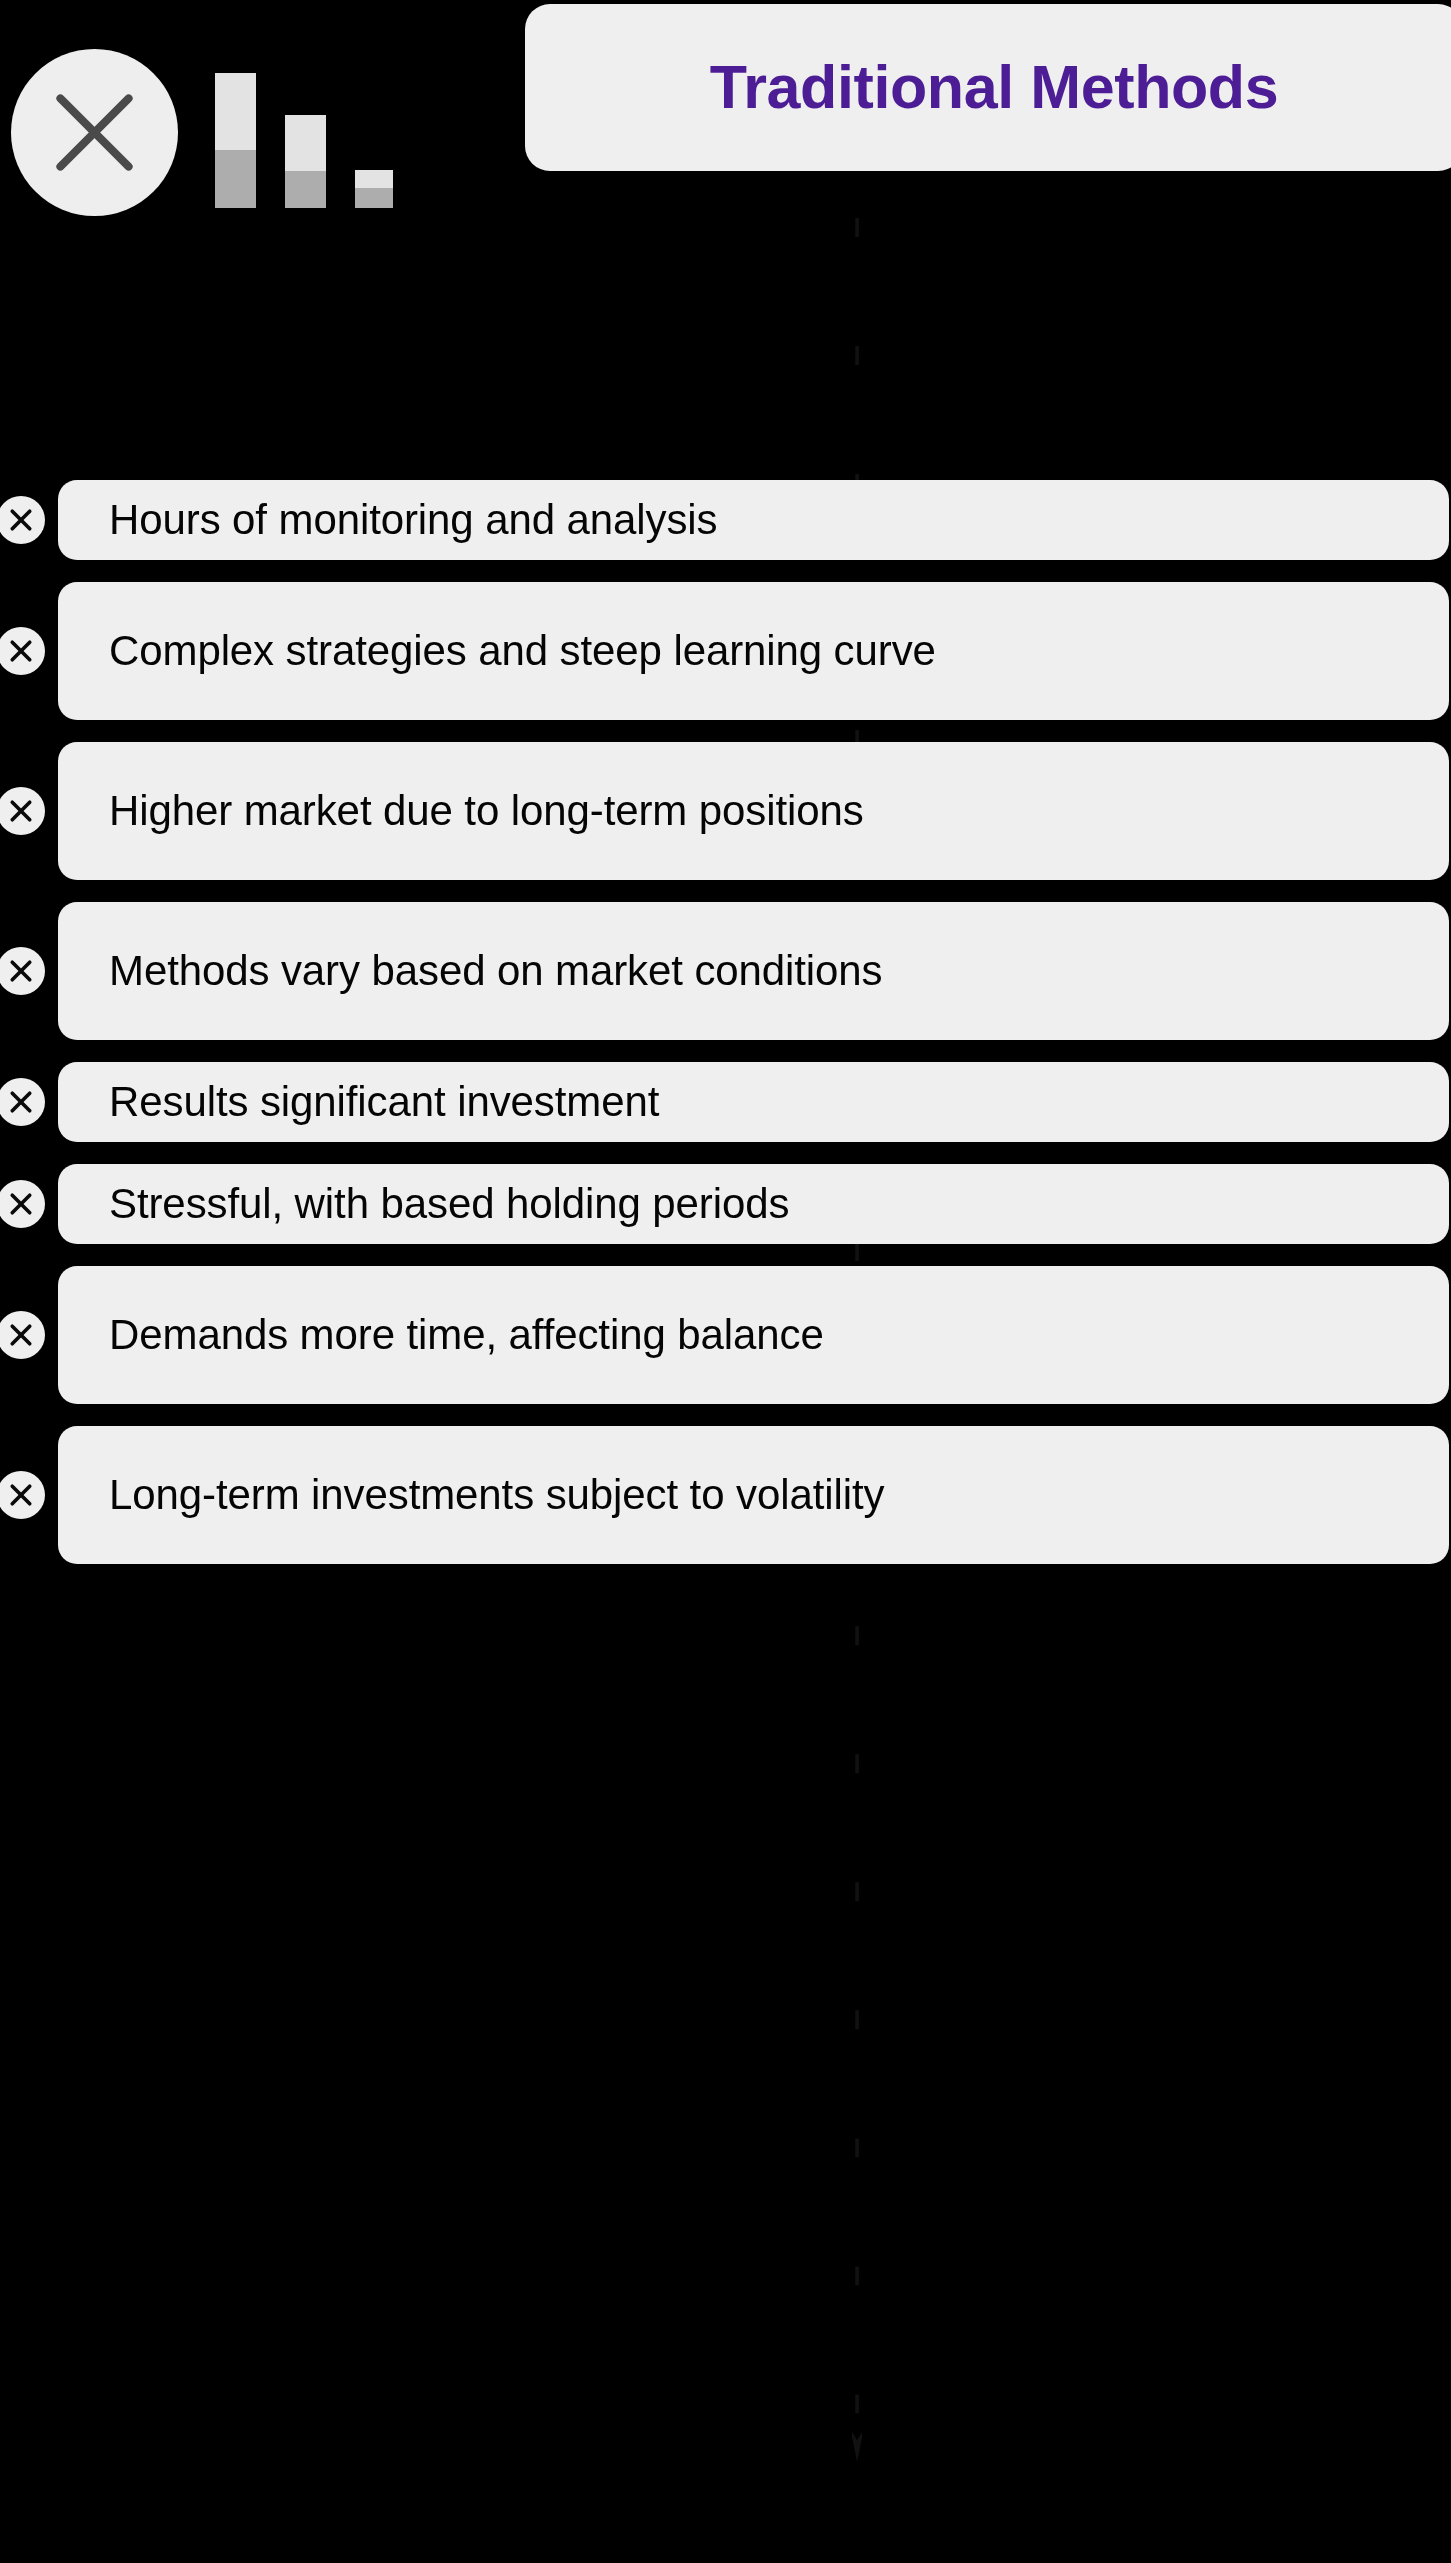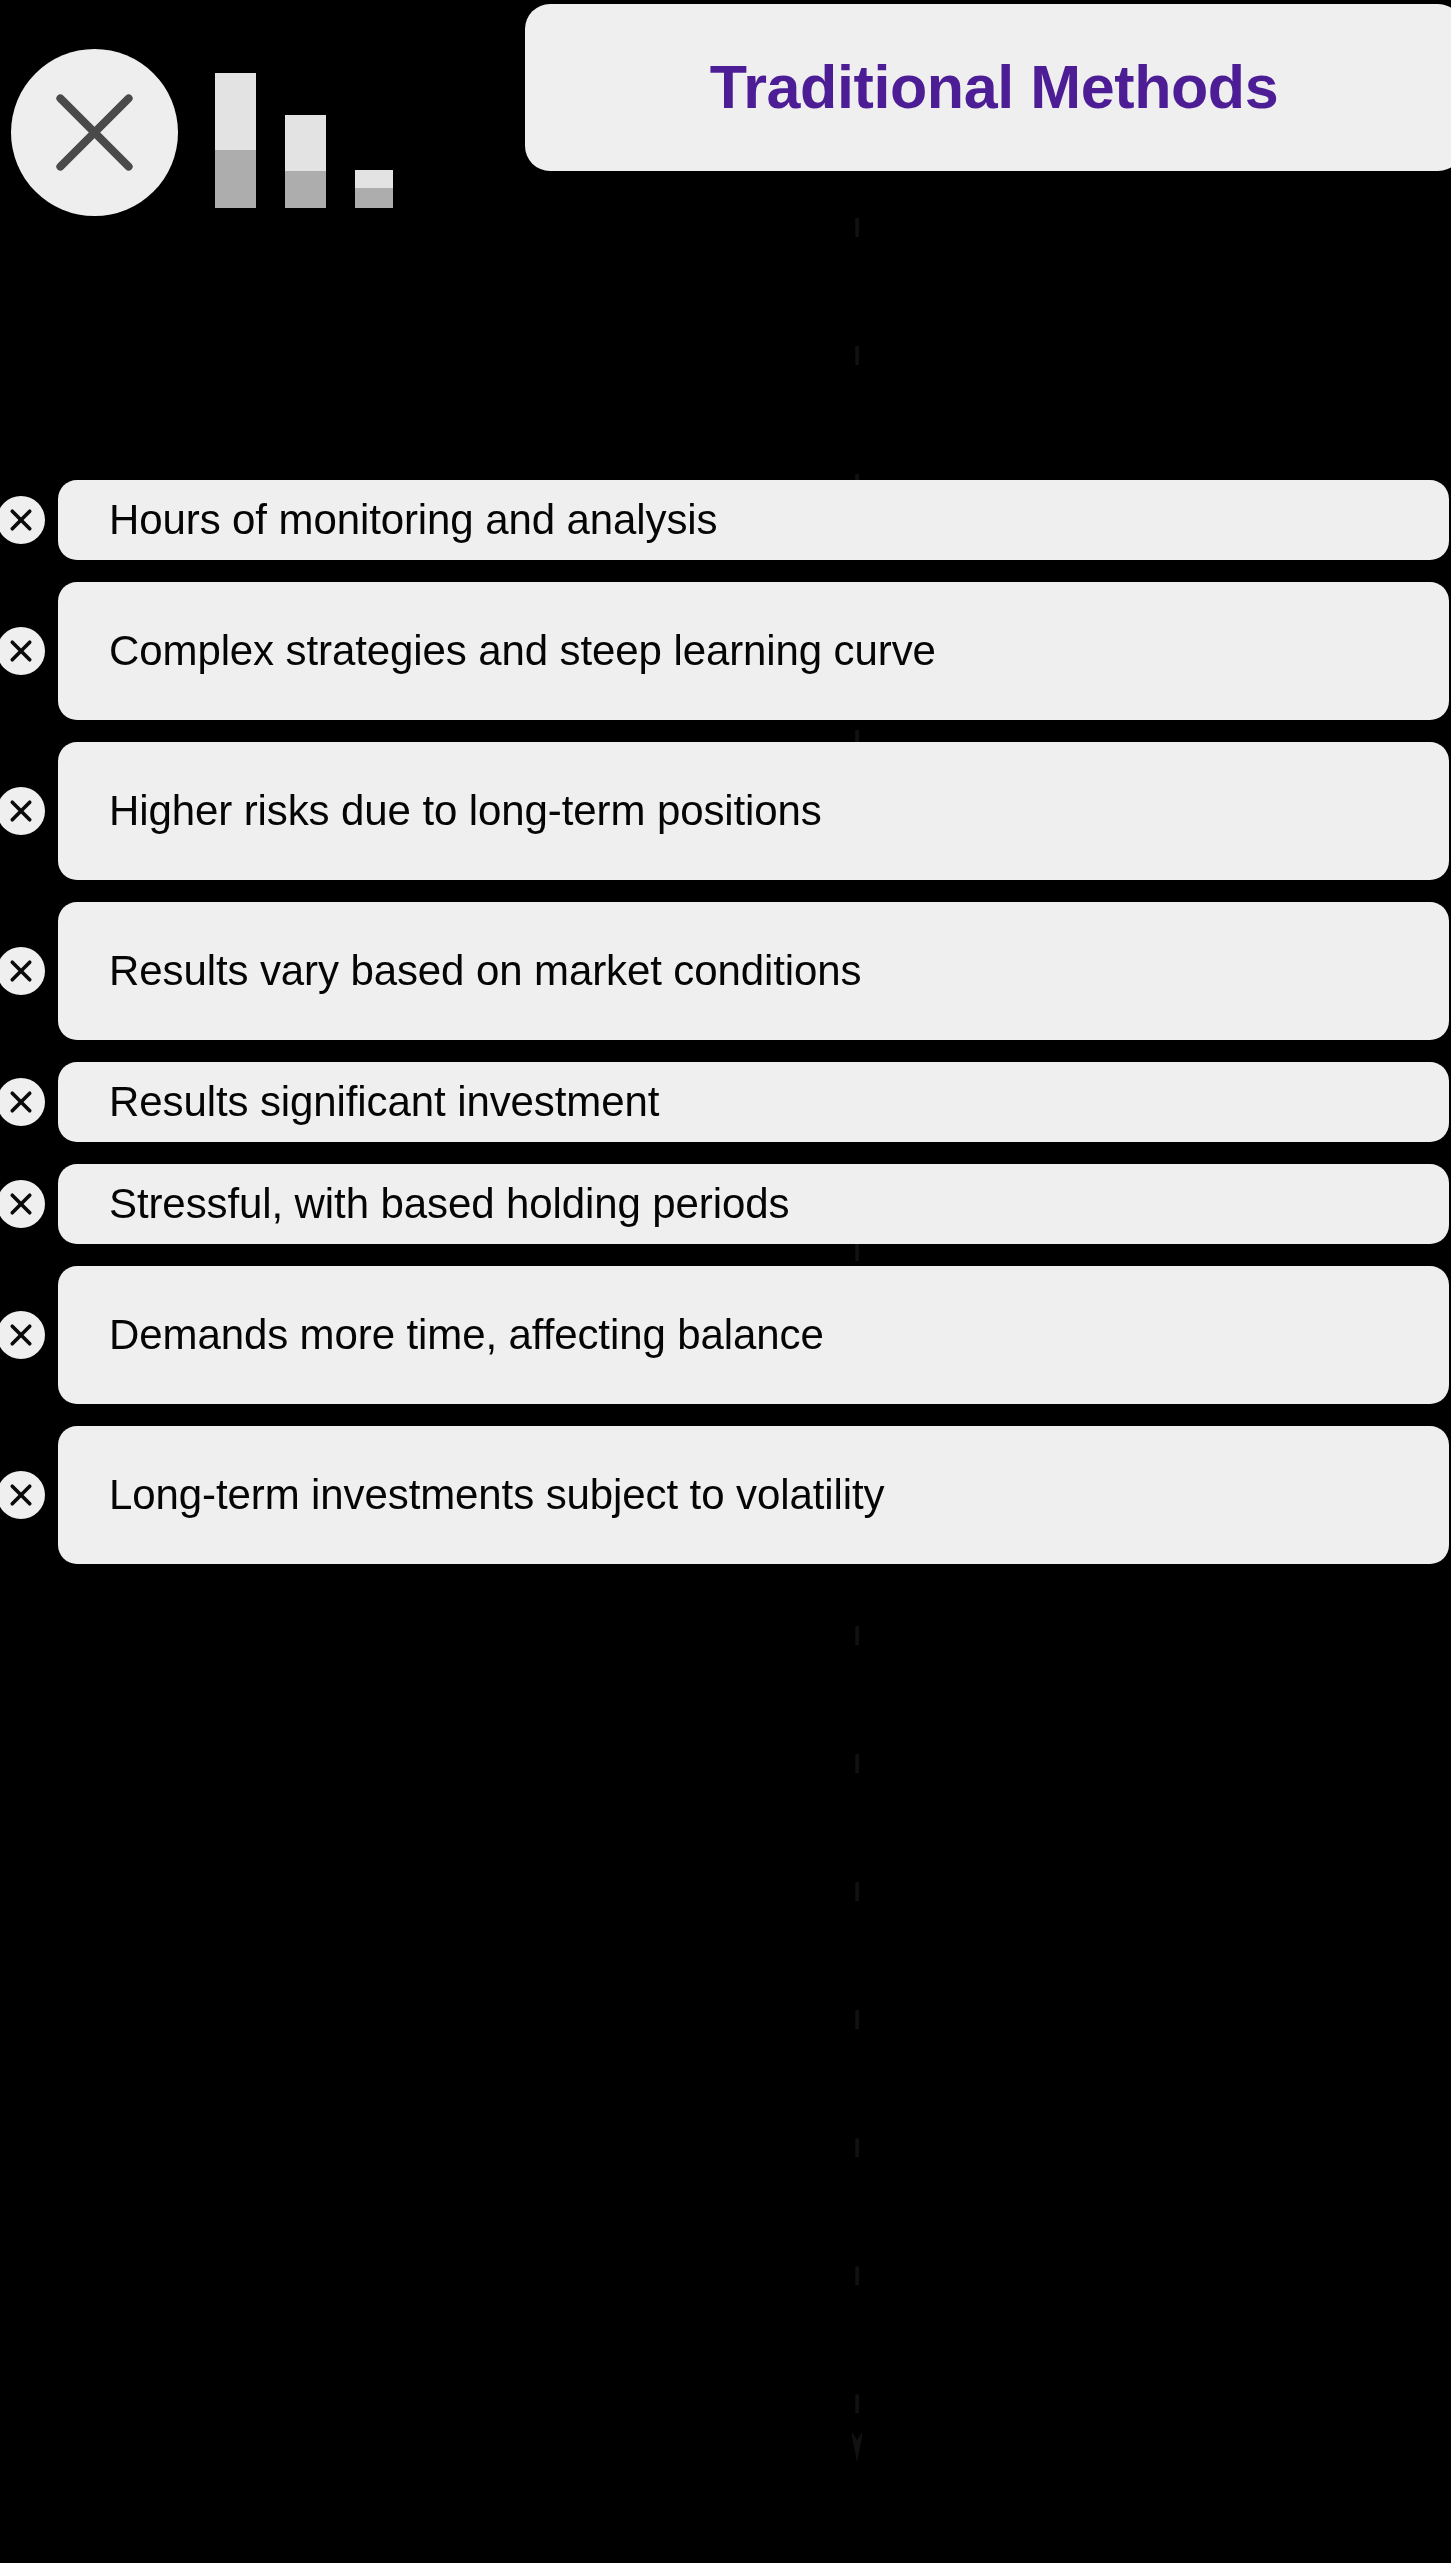--- a/index.html
+++ b/index.html
@@ -235,33 +235,33 @@
     </div>
 
     <div class="row h2">
       <div class="row-badge">
         <svg viewBox="0 0 66 66">
           <line x1="21" y1="21" x2="45" y2="45" stroke="#0a0a0a" stroke-width="5" stroke-linecap="round"></line>
           <line x1="45" y1="21" x2="21" y2="45" stroke="#0a0a0a" stroke-width="5" stroke-linecap="round"></line>
         </svg>
       </div>
       <div class="row-pill">
-        <span class="row-text">Higher risks due to long-term positions</span>
-      </div>
-    </div>
-
-    <div class="row h2">
-      <div class="row-badge">
-        <svg viewBox="0 0 66 66">
-          <line x1="21" y1="21" x2="45" y2="45" stroke="#0a0a0a" stroke-width="5" stroke-linecap="round"></line>
-          <line x1="45" y1="21" x2="21" y2="45" stroke="#0a0a0a" stroke-width="5" stroke-linecap="round"></line>
-        </svg>
-      </div>
-      <div class="row-pill">
-        <span class="row-text">Results vary based on market conditions</span>
+        <span class="row-text">Higher market due to long-term positions</span>
+      </div>
+    </div>
+
+    <div class="row h2">
+      <div class="row-badge">
+        <svg viewBox="0 0 66 66">
+          <line x1="21" y1="21" x2="45" y2="45" stroke="#0a0a0a" stroke-width="5" stroke-linecap="round"></line>
+          <line x1="45" y1="21" x2="21" y2="45" stroke="#0a0a0a" stroke-width="5" stroke-linecap="round"></line>
+        </svg>
+      </div>
+      <div class="row-pill">
+        <span class="row-text">Methods vary based on market conditions</span>
       </div>
     </div>
 
     <div class="row h1">
       <div class="row-badge">
         <svg viewBox="0 0 66 66">
           <line x1="21" y1="21" x2="45" y2="45" stroke="#0a0a0a" stroke-width="5" stroke-linecap="round"></line>
           <line x1="45" y1="21" x2="21" y2="45" stroke="#0a0a0a" stroke-width="5" stroke-linecap="round"></line>
         </svg>
       </div>

